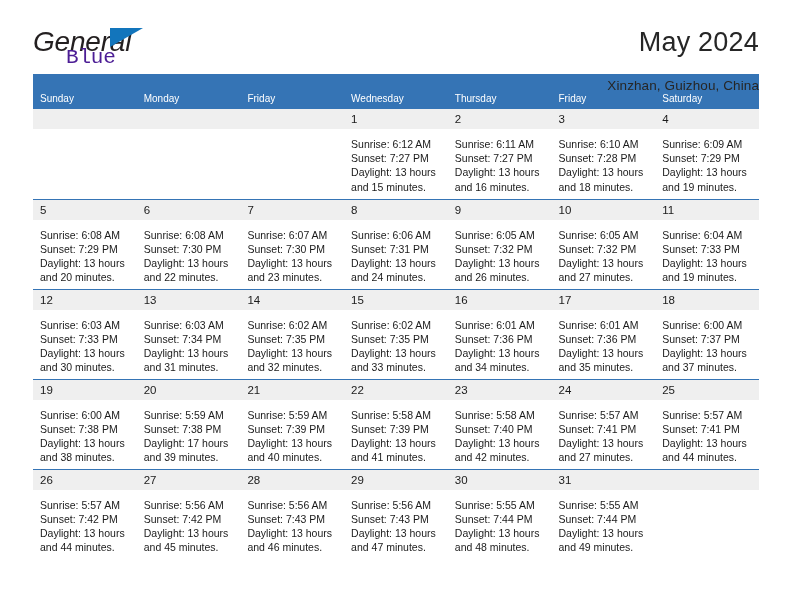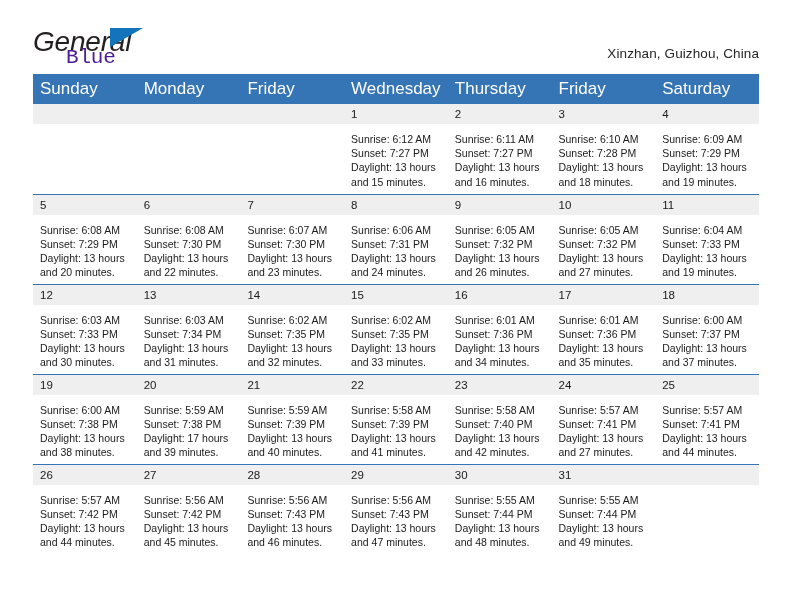--- a/index.html
+++ b/index.html
@@ -90,24 +90,24 @@
 
   
   .calendar {
     width: 726px;
     border-collapse: collapse;
     table-layout: fixed;
   }
   .calendar th {
     background: #3574b5;
     color: #ffffff;
-    font-size: 17px;
+    font-size: 10px;
     font-weight: normal;
     text-align: left;
-    padding: 5px 0 5px 7px;
+    padding: 19px 0 5px 7px;
     height: 19px;
     box-sizing: border-box;
     border: none;
   }
 
   .calendar td {
     vertical-align: top;
     padding: 0;
     border: none;
     border-top: 1px solid #3574b5;
@@ -151,20 +151,21 @@
 
   <div class="header">
 
     <div class="brand">
       <span class="brand-general">General</span>
       <span class="brand-flag"></span>
       <span class="brand-blue">Blue</span>
     </div>
 
     <div class="title-block">
+      <div class="month-title">May 2024</div>
       <div class="location">Xinzhan, Guizhou, China</div>
     </div>
 
   </div>
 
   <table class="calendar">
     <thead>
       <tr>
         <th>Sunday</th>
         <th>Monday</th>

